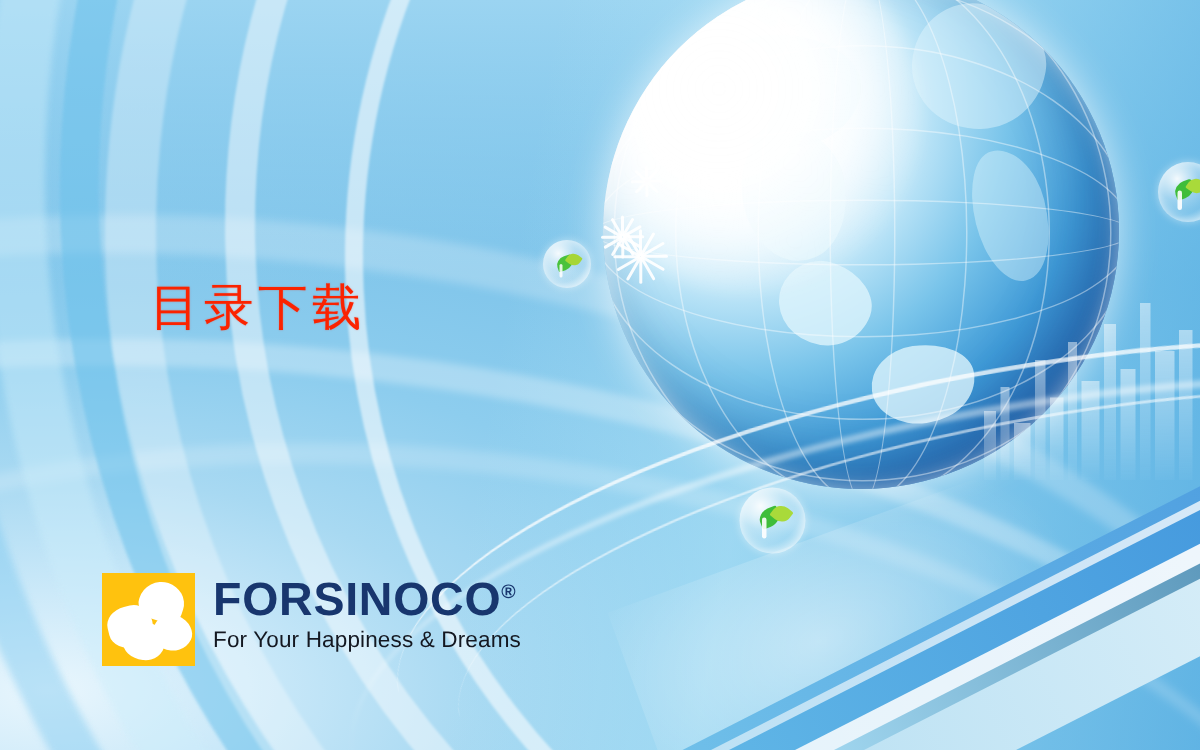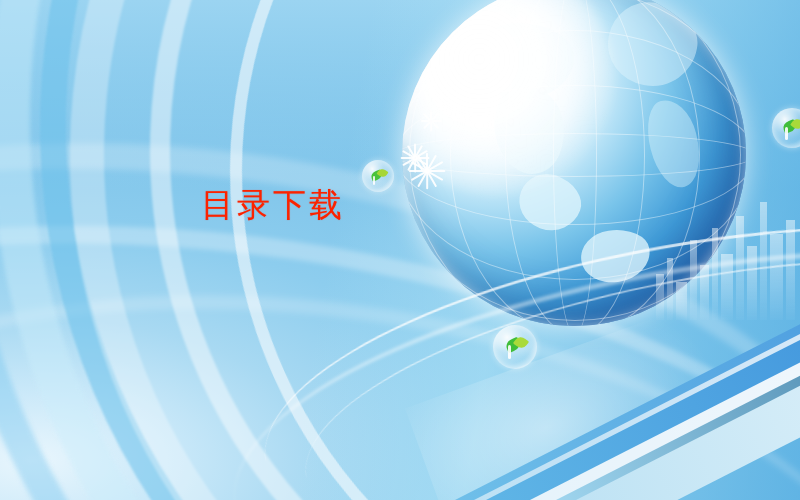--- a/index.html
+++ b/index.html
@@ -133,21 +133,21 @@
   
   .headline{
     position:absolute;left:86px;top:162px;width:360px;
     color:#fb2300;
     font-family:"DejaVu Sans","Liberation Sans",sans-serif;
     font-size:33px;line-height:1.0;
     letter-spacing:.5px;
     text-shadow:0 0 1px rgba(251,35,0,.5);
   }
   .hl-line1{white-space:nowrap;}
-  .hl-line2{white-space:nowrap;margin-top:26px;margin-left:14px;letter-spacing:3px;text-align:center;}
+  .hl-line2{white-space:nowrap;margin-top:26px;margin-left:14px;letter-spacing:3px;}
 
   
   .logo{position:absolute;left:68px;top:382px;display:flex;align-items:flex-start;}
   .logo-mark{
     position:relative;width:62px;height:62px;
     background:#ffc20e;flex:0 0 auto;
   }
   .petal{position:absolute;background:#ffffff;}
   .p-top{width:30px;height:26px;left:25px;top:6px;
     border-radius:60% 58% 46% 50%/70% 62% 40% 44%;transform:rotate(18deg);}
@@ -298,14 +298,26 @@
   <div class="band b2"></div>
   <div class="band b3"></div>
   <div class="band b4"></div>
   <div class="band b5"></div>
   <div class="band b6"></div>
 
   <div class="headline">
     <div class="hl-line2">目录下载</div>
   </div>
 
+  <div class="logo">
+    <div class="logo-mark">
+      <span class="petal p-top"></span>
+      <span class="petal p-left"></span>
+      <span class="petal p-right"></span>
+      <span class="petal p-bot"></span>
+    </div>
+    <div class="logo-text">
+      <div class="logo-name"><span>FORSINOCO</span><sup>®</sup></div>
+      <div class="logo-tag">For Your Happiness &amp; Dreams</div>
+    </div>
+  </div>
 
 </div>
 
 </body></html>

